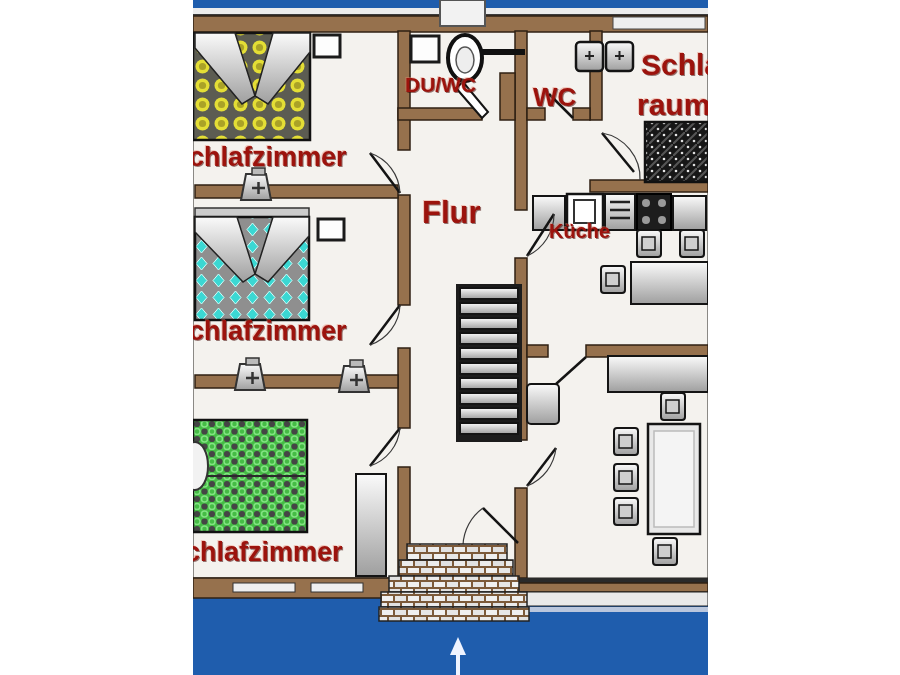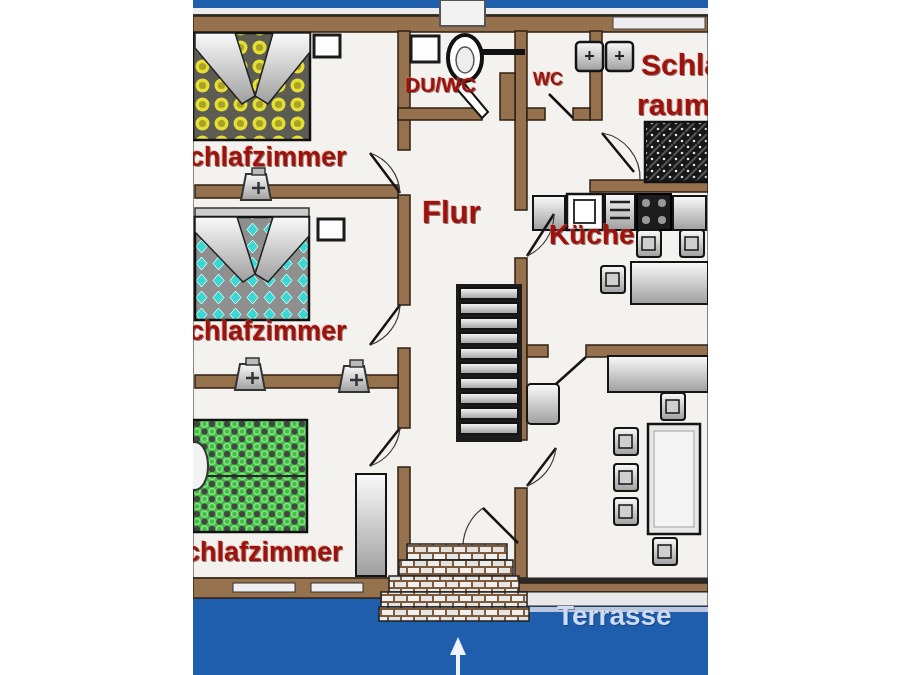--- a/index.html
+++ b/index.html
@@ -241,19 +241,18 @@
     <g>
       <polygon points="265,637 257,655 273,655" fill="#eef3ff"></polygon>
       <rect x="263" y="653" width="4" height="22" fill="#eef3ff"></rect>
     </g>
   </svg>
 
   <div class="lbl" style="left:-22px;top:144px;font-size:27px">Schlafzimmer</div>
   <div class="lbl" style="left:-22px;top:318px;font-size:27px">Schlafzimmer</div>
   <div class="lbl" style="left:-26px;top:539px;font-size:27px">Schlafzimmer</div>
   <div class="lbl" style="left:212px;top:74px;font-size:21px">DU/WC</div>
-  <div class="lbl" style="left:340px;top:70px;font-size:18px">WC</div>
+  <div class="lbl" style="left:340px;top:84px;font-size:26px">WC</div>
   <div class="lbl" style="left:448px;top:50px;font-size:30px">Schlaf</div>
   <div class="lbl" style="left:444px;top:90px;font-size:30px">raum</div>
   <div class="lbl" style="left:229px;top:197px;font-size:31px">Flur</div>
-  <div class="lbl" style="left:356px;top:221px;font-size:28px">Küche</div>
-  <div class="terr" style="left:364px;top:602px;font-size:28px">Terrasse</div>
+  <div class="lbl" style="left:356px;top:221px;font-size:20px">Küche</div>
 </div>
 
 </body></html>

